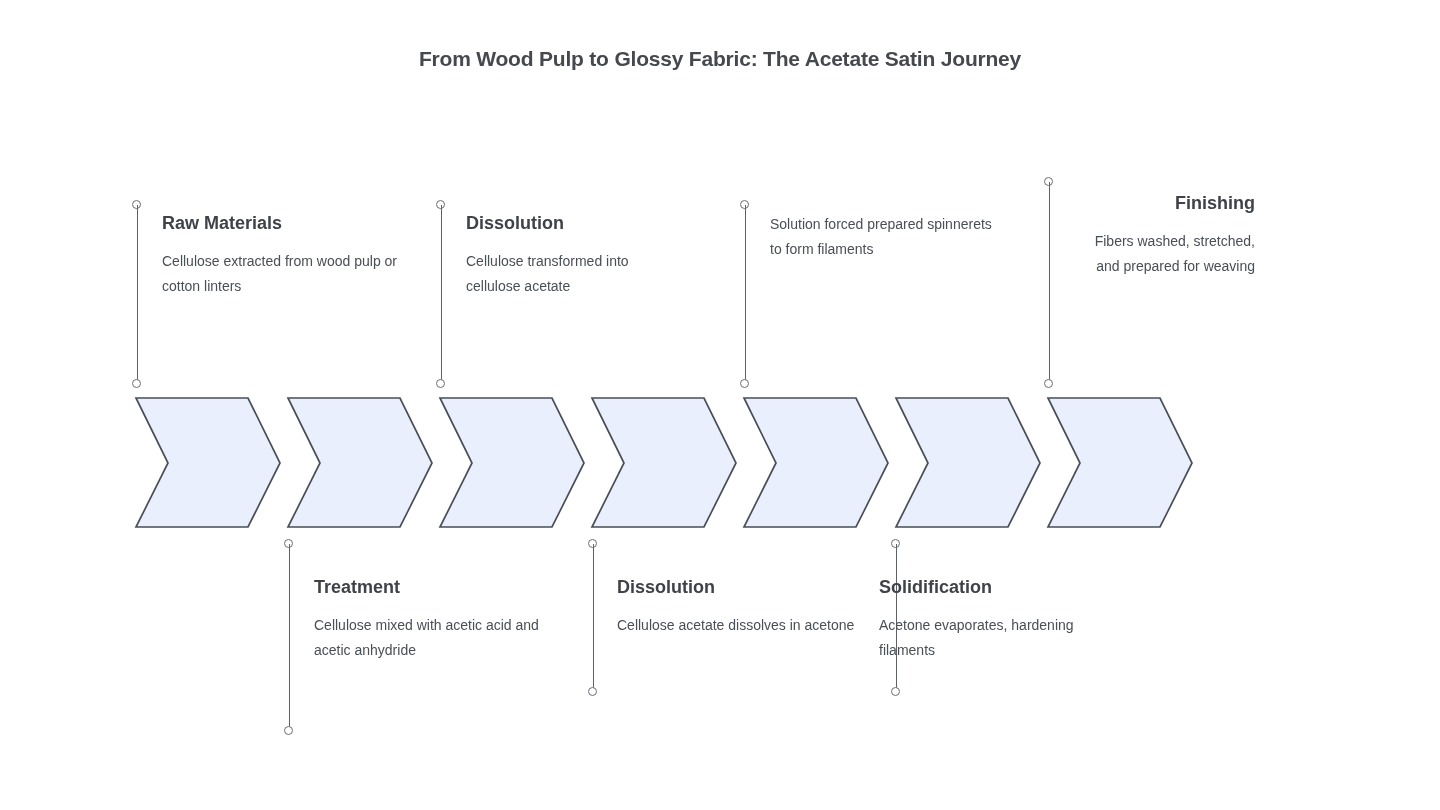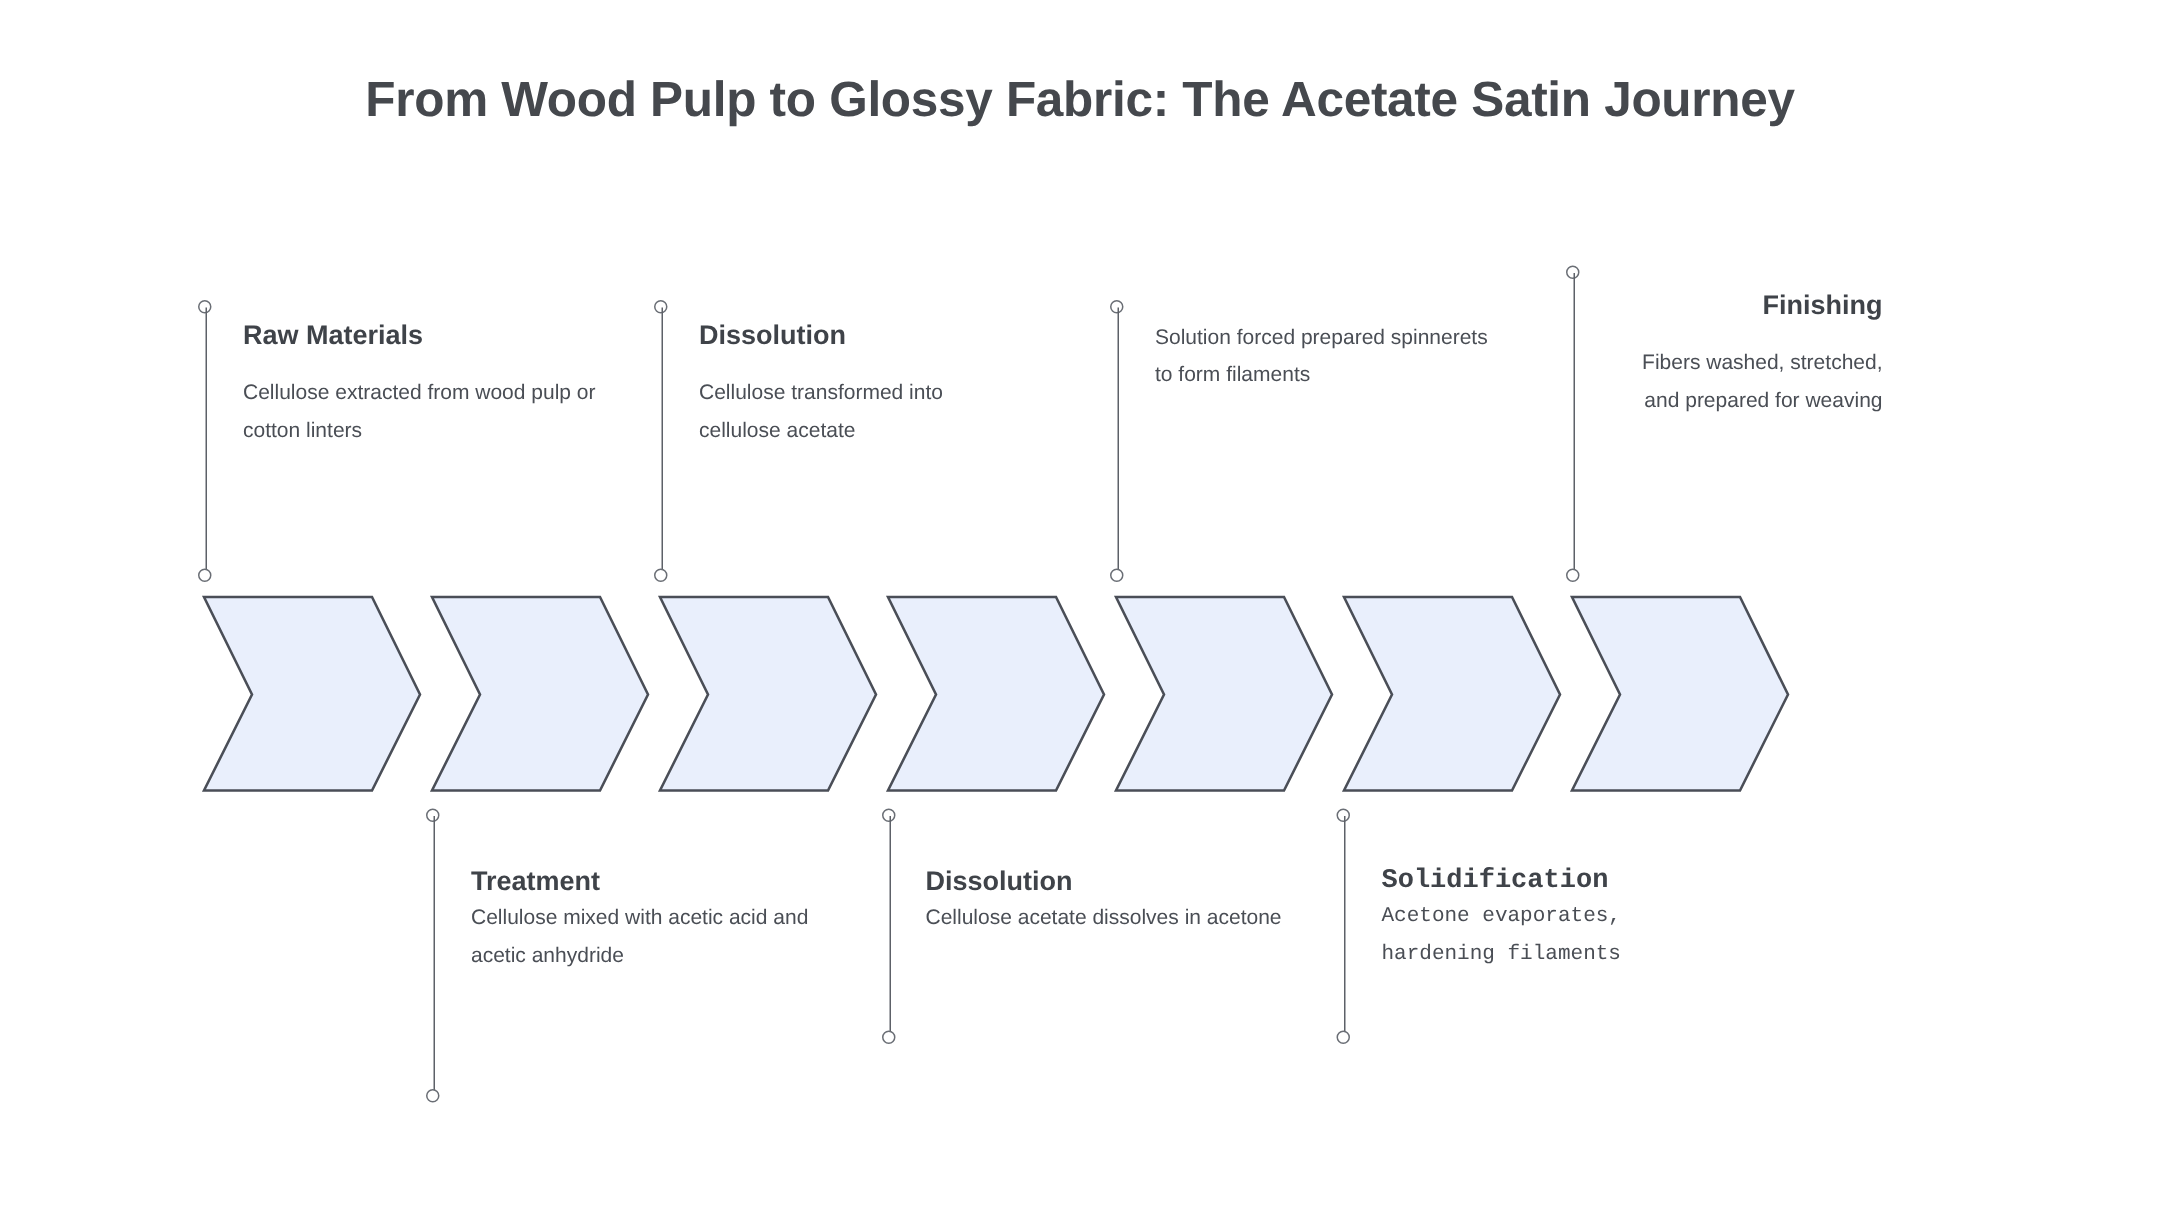--- a/index.html
+++ b/index.html
@@ -15,21 +15,21 @@
     position: relative;
   }
 
   
   #page-title {
     position: absolute;
     left: 0;
     top: 46px;
     width: 1440px;
     text-align: center;
-    font-size: 33px;
+    font-size: 21px;
     font-weight: bold;
     color: #45484d;
     letter-spacing: -0.2px;
     line-height: 1.2;
   }
 
   
   #diagram {
     position: absolute;
     left: 0;
@@ -61,21 +61,21 @@
   }
   .step-label .step-desc {
     font-size: 14px;
     font-weight: normal;
     color: #4a4e55;
     line-height: 1.79;
     margin: 0;
   }
 
   .label-top .step-title { margin-bottom: 14px; }
-  .label-bottom .step-title { }
+  .label-bottom .step-title { margin-bottom: 14px; }
 
   
   .connector {
     position: absolute;
     width: 11px;
   }
   .connector .conn-line {
     position: absolute;
     left: 5px;
     top: 5px;
@@ -179,18 +179,18 @@
   <div class="step-label label-bottom" style="left:314px; top:576px; width:250px;">
     <p class="step-title">Treatment</p>
     <p class="step-desc">Cellulose mixed with acetic acid and acetic anhydride</p>
   </div>
 
   <div class="step-label label-bottom" style="left:617px; top:576px; width:248px;">
     <p class="step-title">Dissolution</p>
     <p class="step-desc">Cellulose acetate dissolves in acetone</p>
   </div>
 
-  <div class="step-label label-bottom" style="left:921px; top:576px; width:240px;font-family:Liberation Mono, monospace;">
+  <div class="step-label label-bottom" style="left:879px; top:576px; width:240px;">
     <p class="step-title">Solidification</p>
     <p class="step-desc">Acetone evaporates, hardening filaments</p>
   </div>
 
 </div>
 
 </body></html>

